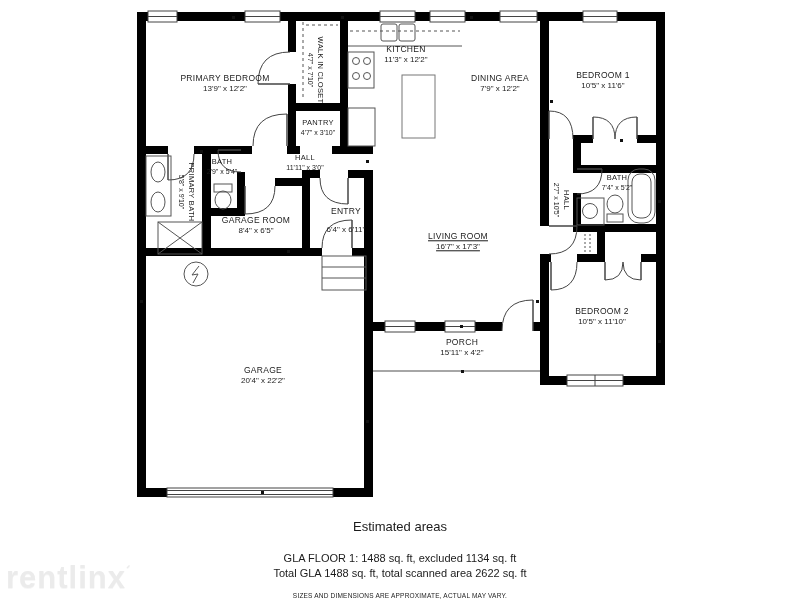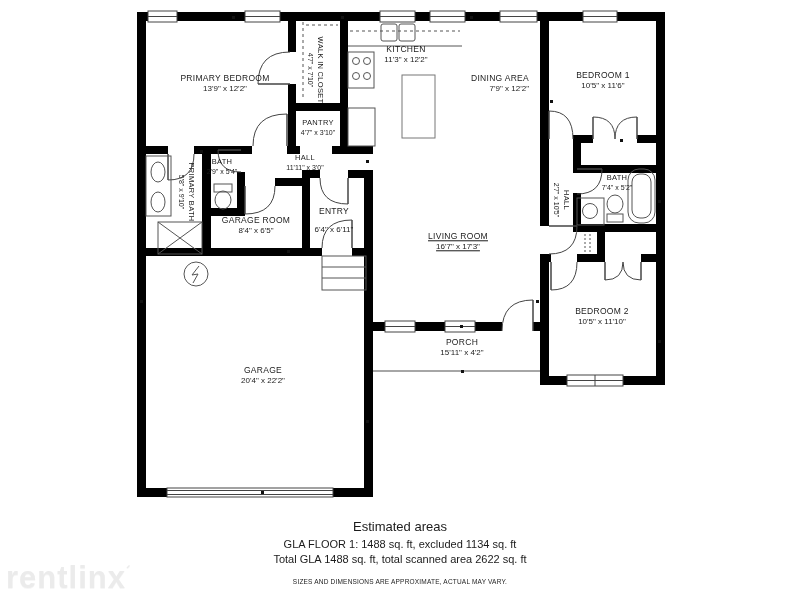--- a/index.html
+++ b/index.html
@@ -14,21 +14,21 @@
     text-align:center;white-space:nowrap;line-height:1.3;z-index:5;
   }
   .room-label.vertical{transform:translate(-50%,-50%) rotate(90deg);}
   .rname{font-size:8.5px;letter-spacing:.3px;}
   .rdims{font-size:8px;}
   .sm .rname{font-size:7.5px;}
   .sm .rdims{font-size:7px;}
   .footer{
     position:absolute;left:0;right:0;top:519px;text-align:center;z-index:5;
   }
-  .f-head{font-size:13px;margin-bottom:3px;}
+  .f-head{font-size:13px;margin-bottom:17px;}
   .f-line{font-size:11px;line-height:15px;}
   .f-disc{font-size:6.5px;margin-top:11px;color:#222;letter-spacing:.2px;}
   .watermark{
     position:absolute;left:6px;bottom:4px;z-index:4;
     font-size:31px;font-weight:700;color:#ebebeb;letter-spacing:1px;
     text-shadow:0 1px 0 #f6f6f6;user-select:none;
   }
   .watermark sup{font-size:14px;}
 </style>
 </head>
@@ -267,21 +267,21 @@
     <span class="rdims">4'7" x 7'10"</span>
   </div>
 <div class="room-label sm" style="left:318px;top:127px;justify-content:space-between;">
     <span class="rname">PANTRY</span>
     <span class="rdims">4'7" x 3'10"</span>
   </div>
 <div class="room-label" style="left:406px;top:55px;">
     <span class="rname">KITCHEN</span>
     <span class="rdims">11'3" x 12'2"</span>
   </div>
-<div class="room-label" style="left:500px;top:84px;align-items:flex-end;">
+<div class="room-label" style="left:500px;top:84px;">
     <span class="rname">DINING AREA</span>
     <span class="rdims">7'9" x 12'2"</span>
   </div>
 <div class="room-label" style="left:603px;top:81px;">
     <span class="rname">BEDROOM 1</span>
     <span class="rdims">10'5" x 11'6"</span>
   </div>
 <div class="room-label sm" style="left:305px;top:162px;">
     <span class="rname">HALL</span>
     <span class="rdims">11'11" x 3'0"</span>
@@ -291,21 +291,21 @@
     <span class="rdims">5'8" x 9'10"</span>
   </div>
 <div class="room-label sm" style="left:222px;top:166px;">
     <span class="rname">BATH</span>
     <span class="rdims">2'9" x 5'4"</span>
   </div>
 <div class="room-label" style="left:256px;top:226px;">
     <span class="rname">GARAGE ROOM</span>
     <span class="rdims">8'4" x 6'5"</span>
   </div>
-<div class="room-label" style="left:334px;top:221px;gap:8px;">
+<div class="room-label" style="left:346px;top:221px;gap:8px;">
     <span class="rname">ENTRY</span>
     <span class="rdims">6'4" x 6'11"</span>
   </div>
 <div class="room-label" style="left:458px;top:242px;text-decoration:underline;">
     <span class="rname">LIVING ROOM</span>
     <span class="rdims">16'7" x 17'3"</span>
   </div>
 <div class="room-label vertical sm" style="left:562px;top:200px;">
     <span class="rname">HALL</span>
     <span class="rdims">2'7" x 10'5"</span>

